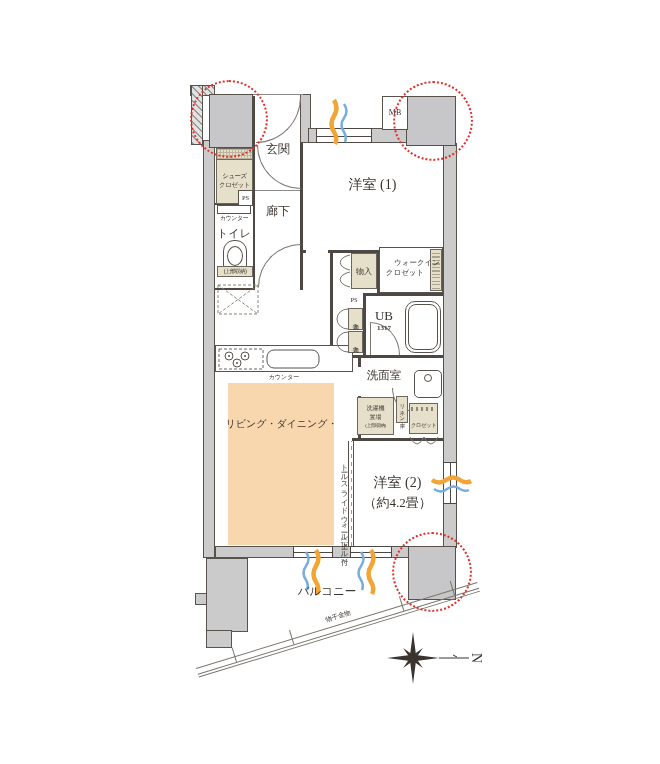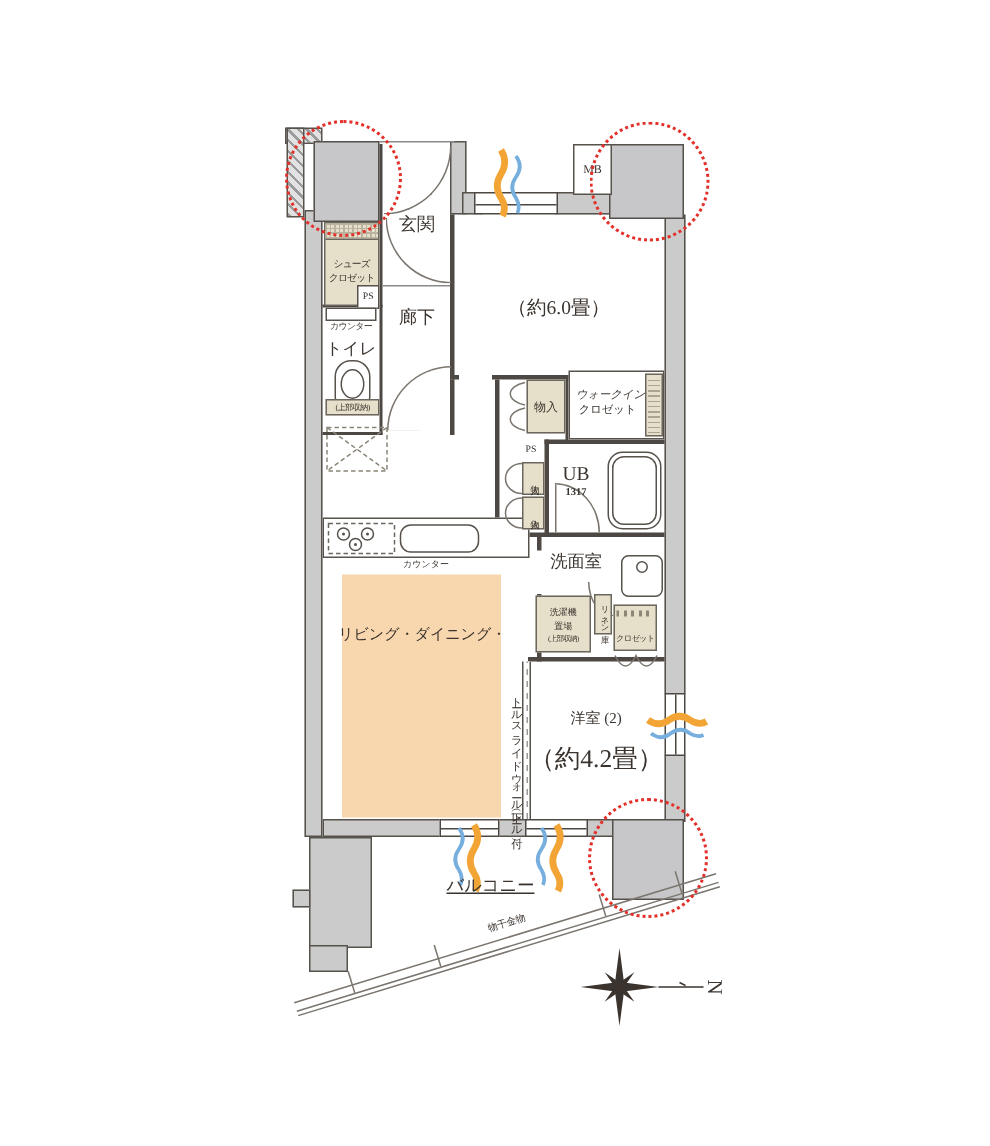--- a/index.html
+++ b/index.html
@@ -79,25 +79,25 @@
 
   <div class="whitebox" style="left:348px;top:441px;width:6px;height:105px;border-top:none;border-bottom:none;background:repeating-linear-gradient(0deg,#999 0 4px,#fff 4px 8px) center/1px 100% no-repeat,#fff;"></div>
   <div class="lbl vtext" style="left:328px;top:443px;height:126px;width:20px;font-size:7.5px;">トールスライドウォール（下レール付）</div>
 
   <div class="room-fill" style="left:228px;top:383px;width:106px;height:162px;background:#f8d7ae;"></div>
   <div class="lbl" style="left:189px;top:418px;width:185px;font-size:10px;">リビング・ダイニング・</div>
 
   <div class="lbl" style="left:255px;top:142px;width:46px;font-size:12px;text-align:center;">玄関</div>
   <div class="lbl" style="left:255px;top:204px;width:46px;font-size:12px;">廊下</div>
   <div class="lbl" style="left:213px;top:227px;width:42px;font-size:11px;">トイレ</div>
-  <div class="lbl" style="left:310px;top:197px;width:125px;font-size:13px;">（約6.0畳）</div>
-  <div class="lbl" style="left:352px;top:474px;width:91px;font-size:10px;">洋室 (2)</div>
-  <div class="lbl" style="left:352px;top:495px;width:91px;font-size:17px;">（約4.2畳）</div>
+  <div class="lbl" style="left:310px;top:176px;width:125px;font-size:14px;">洋室 (1)</div>
+  <div class="lbl" style="left:352px;top:474px;width:91px;font-size:14px;">洋室 (2)</div>
+  <div class="lbl" style="left:352px;top:495px;width:91px;font-size:13px;">（約4.2畳）</div>
   <div class="lbl" style="left:360px;top:368px;width:48px;font-size:11.5px;">洗面室</div>
-  <div class="lbl" style="left:295px;top:584px;width:64px;font-size:11.5px;text-decoration:underline;">バルコニー</div>
+  <div class="lbl" style="left:295px;top:584px;width:64px;font-size:11.5px;">バルコニー</div>
   <div class="lbl" style="left:366px;top:308px;width:36px;font-size:13px;">UB</div>
   <div class="lbl" style="left:366px;top:324px;width:36px;font-size:7px;font-weight:bold;">1317</div>
 
   <div class="store" style="left:216px;top:148px;width:37px;height:56px;flex-direction:column;">
     <span class="xs" style="margin-top:10px;">シューズ</span>
     <span class="xs">クロゼット</span>
   </div>
   <div class="gridhatch" style="left:217px;top:149px;width:35px;height:11px;"></div>
   <div class="whitebox" style="left:238px;top:190px;width:15px;height:16px;"></div>
   <div class="lbl" style="left:238px;top:194px;width:15px;font-size:6.5px;">PS</div>
@@ -131,21 +131,21 @@
   </svg>
   <div class="lbl" style="left:262px;top:374px;width:44px;font-size:6px;">カウンター</div>
 
   <div class="store" style="left:351px;top:253px;width:26px;height:36px;">
     <span class="sm">物入</span>
   </div>
   <svg style="left:333px;top:253px;" width="18" height="36">
     <path d="M17,2 A15,8 0 0 0 17,17 M17,19 A15,8 0 0 0 17,34" fill="none" stroke="#7a756e" stroke-width="1"></path>
   </svg>
   <div class="abs" style="left:379px;top:247px;width:64px;height:46px;border:1px solid #57524c;box-sizing:border-box;z-index:2;background:#fff;"></div>
-  <div class="lbl" style="left:381px;top:258px;width:52px;font-size:7.5px;font-style:italic;">ウォークイン</div>
+  <div class="lbl" style="left:391px;top:258px;width:52px;font-size:7.5px;">ウォークイン</div>
   <div class="lbl" style="left:379px;top:268px;width:52px;font-size:7.5px;">クロゼット</div>
   <div class="store" style="left:430px;top:249px;width:12px;height:42px;"></div>
   <div class="pipes" style="left:432px;top:251px;width:8px;height:38px;"></div>
 
   <div class="lbl" style="left:346px;top:296px;width:16px;font-size:6.5px;">PS</div>
 
   <div class="store vtext" style="left:348px;top:308px;width:15px;height:22px;">
     <span class="vtext" style="font-size:6px;">物入</span>
   </div>
   <svg style="left:335px;top:308px;" width="14" height="22">

